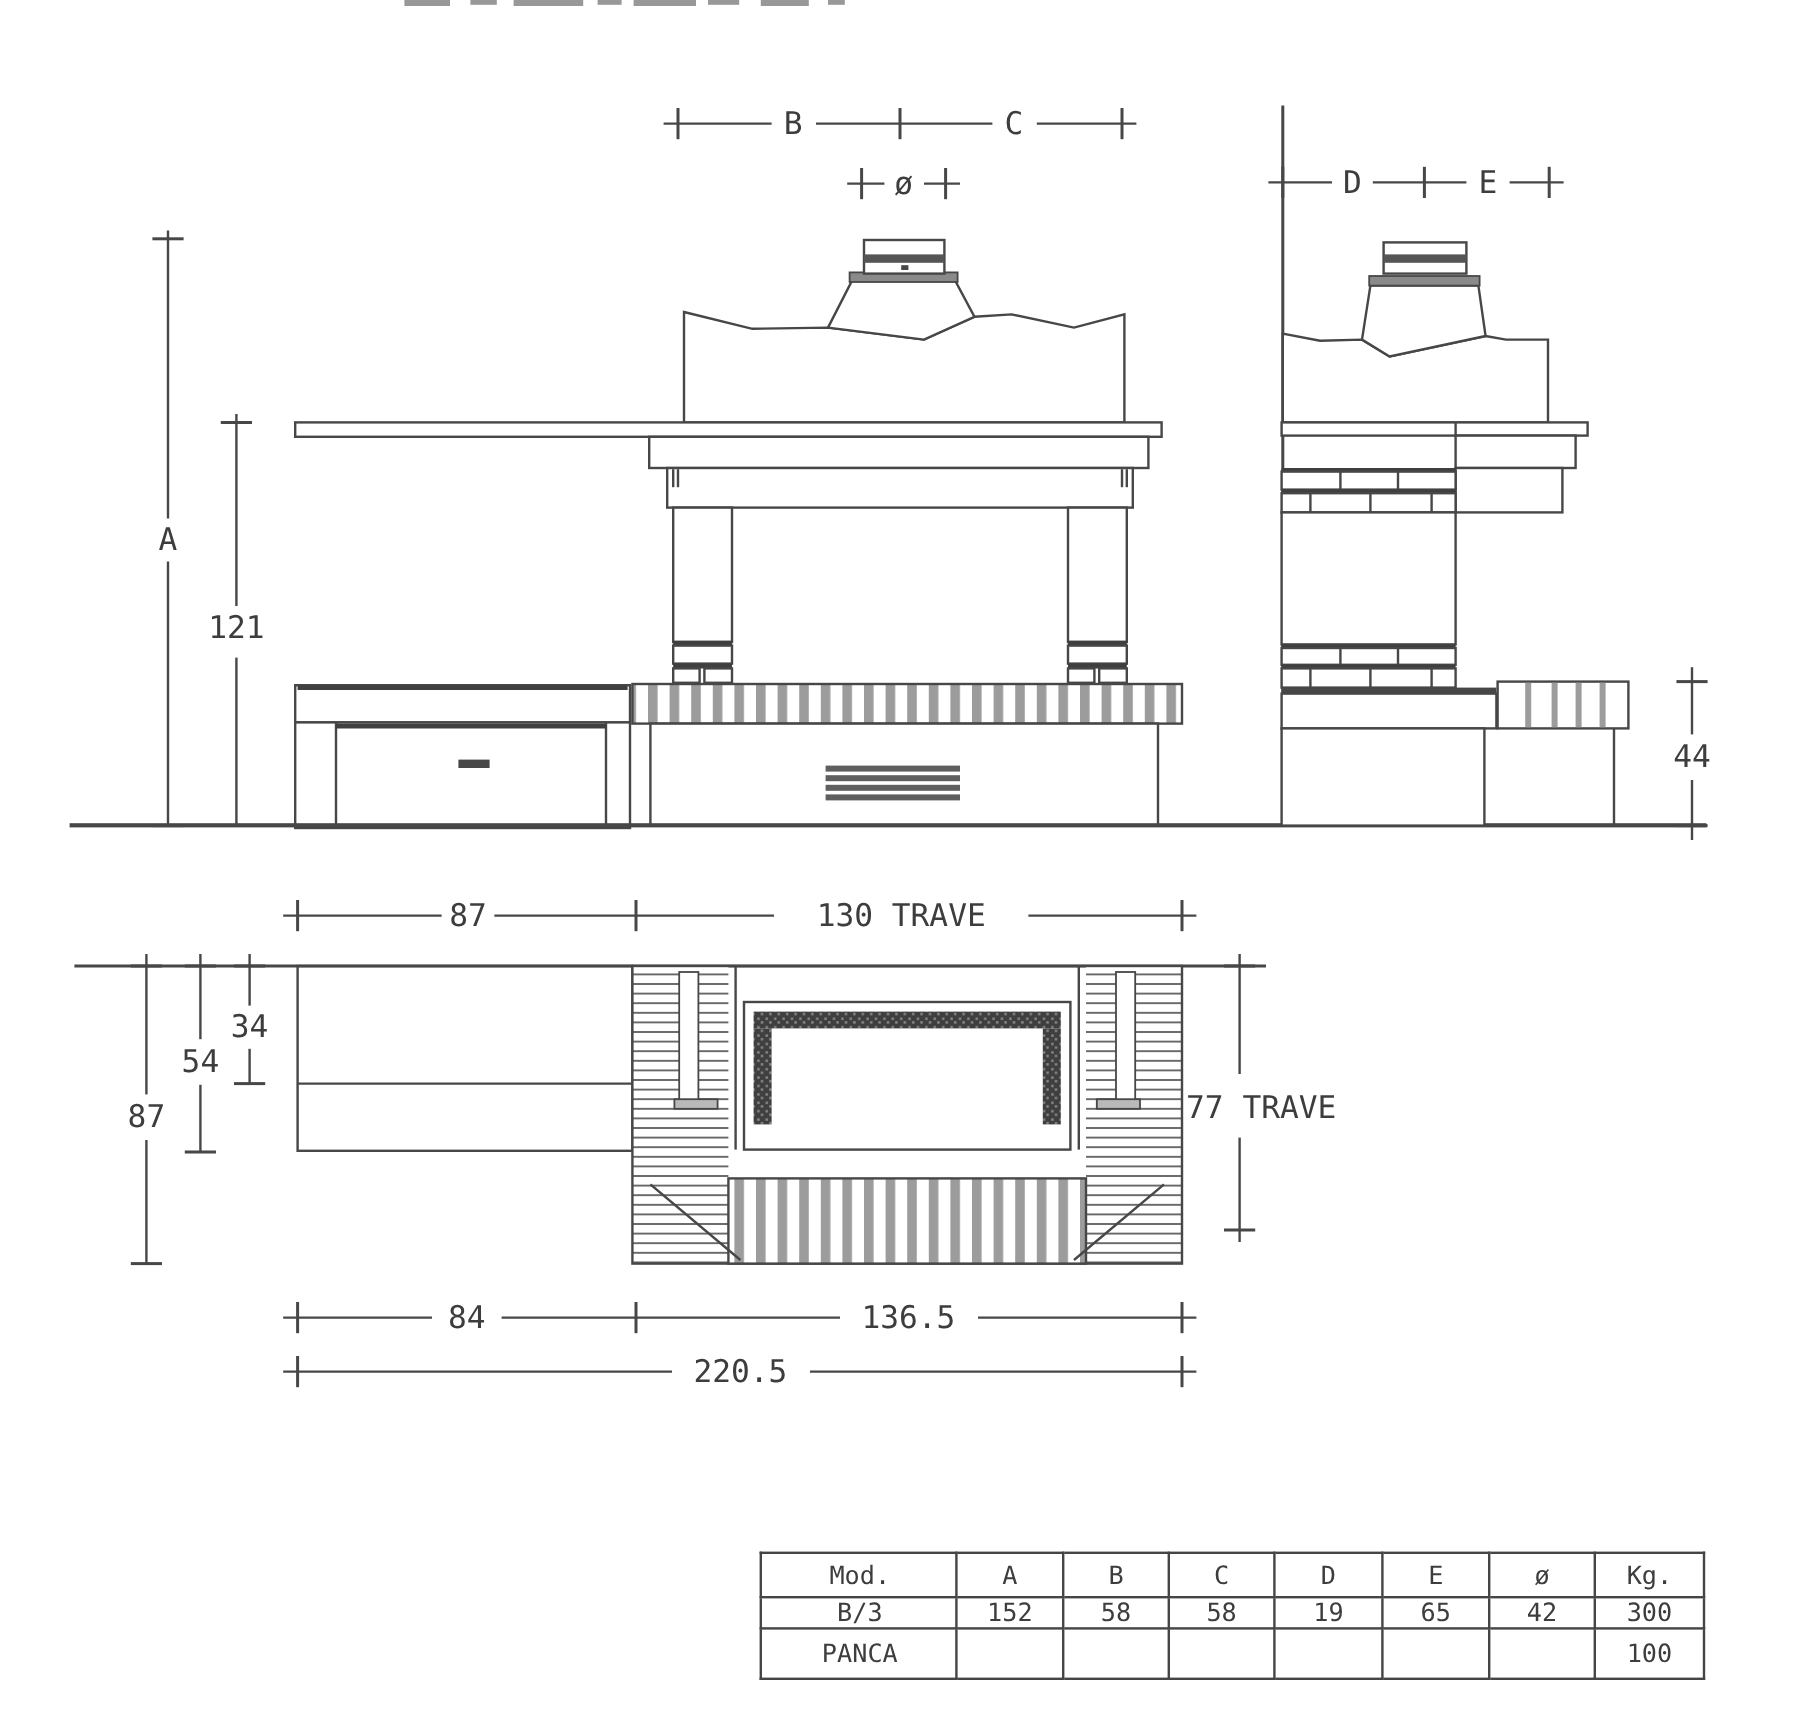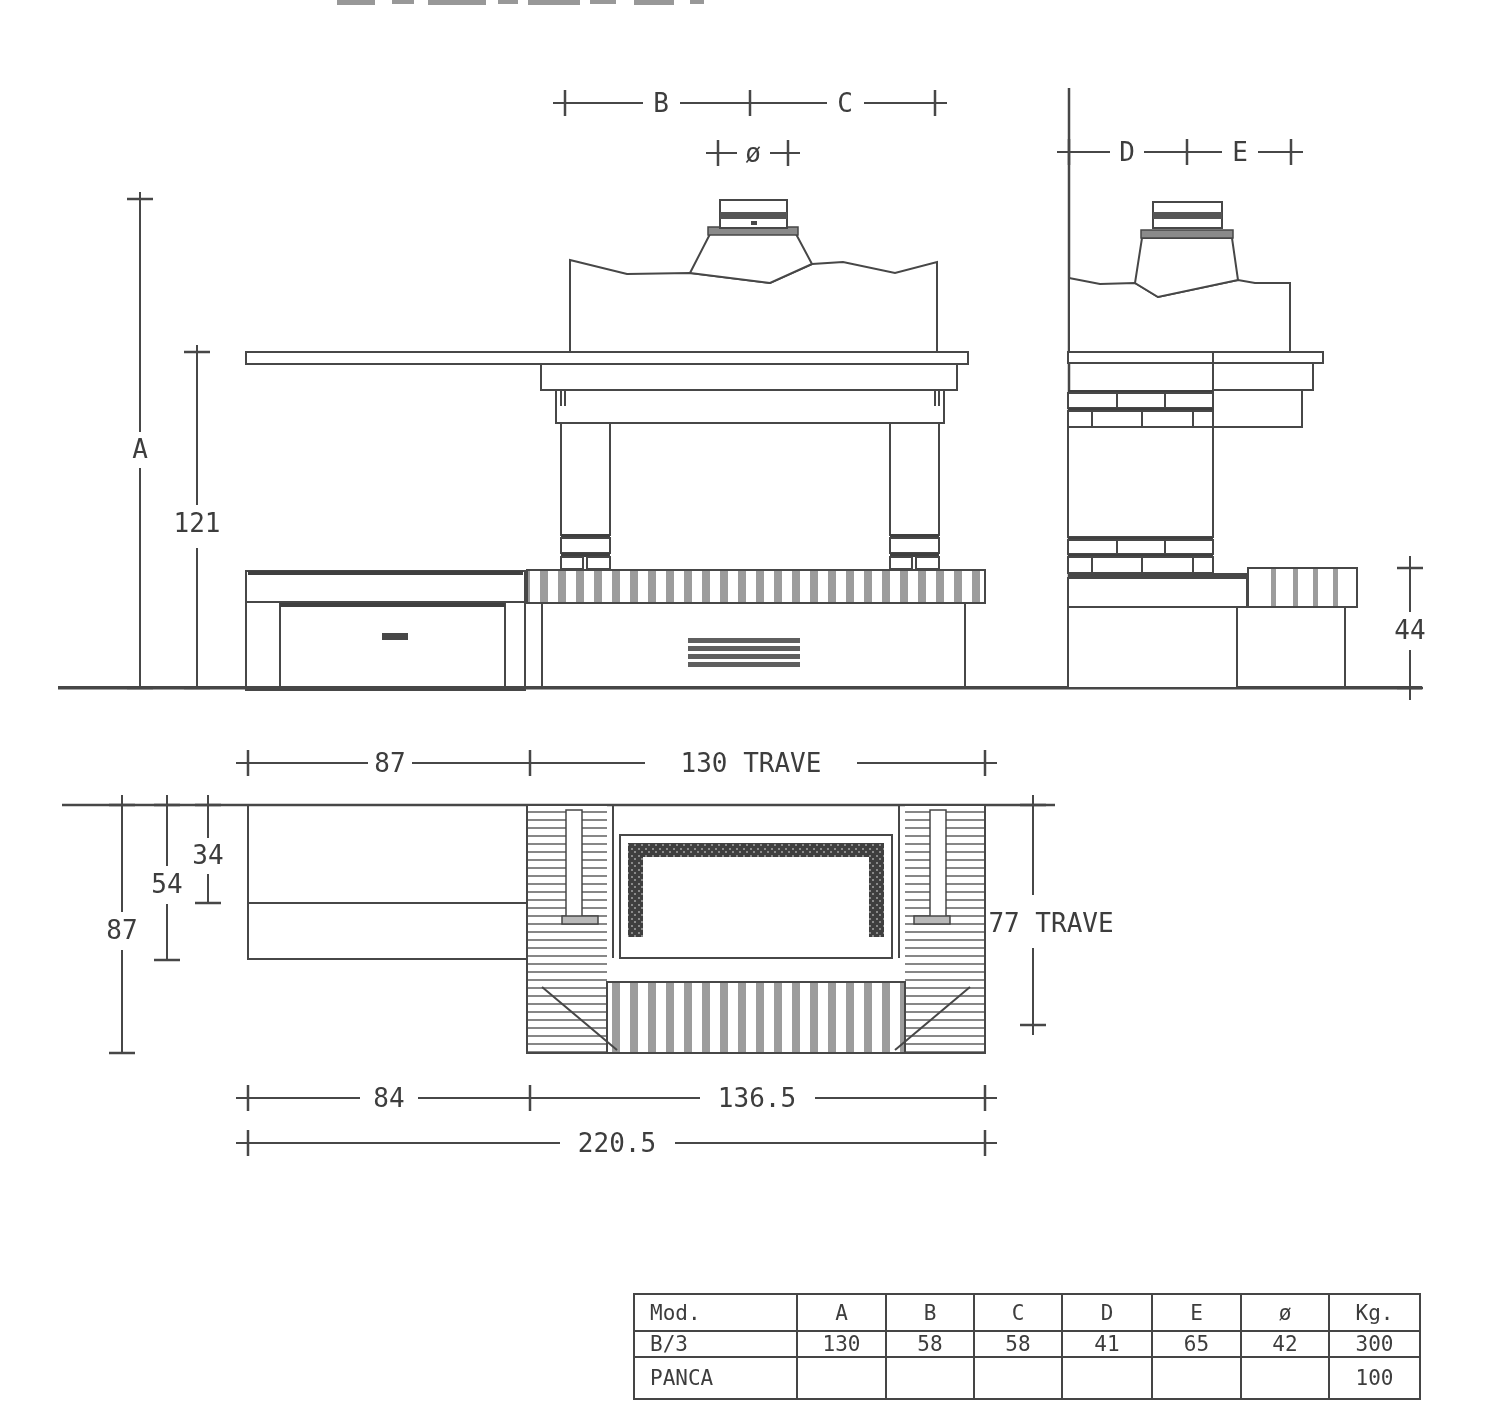--- a/index.html
+++ b/index.html
@@ -10,21 +10,21 @@
   .ln{stroke:#474747;stroke-width:2;fill:none;}
   .tick{stroke:#474747;stroke-width:2.5;}
   .dimln{stroke:#474747;stroke-width:2;}
   .thick{stroke:#3f3f3f;stroke-width:4;}
   .joint{stroke:#474747;stroke-width:2;}
   
   #spec-table{position:absolute;left:633px;top:1293px;border-collapse:collapse;table-layout:fixed;
               width:786px;color:#3d3d3d;font-size:21px;}
   #spec-table td,#spec-table th{border:2px solid #454545;font-weight:normal;
               text-align:center;vertical-align:middle;padding:0;overflow:hidden;white-space:nowrap;}
-  #spec-table td.lft,#spec-table th.lft{text-align:left;padding-left:15px;}
+  #spec-table td.lft,#spec-table th.lft{text-align:center;padding-left:2px;}
   #spec-table tr{height:37px;}
   #spec-table tr.r1{height:24px;}
   #spec-table tr.r3{height:42px;}
 </style>
 </head>
 <body>
 
 <div id="page">
 
 <svg width="1500" height="1427" viewBox="0 0 1500 1427">
@@ -323,24 +323,24 @@
     <th>A</th>
     <th>B</th>
     <th>C</th>
     <th>D</th>
     <th>E</th>
     <th>ø</th>
     <th>Kg.</th>
   </tr>
   <tr class="r1">
     <td class="lft">B/3</td>
-    <td>130</td>
+    <td>152</td>
     <td>58</td>
     <td>58</td>
-    <td>41</td>
+    <td>19</td>
     <td>65</td>
     <td>42</td>
     <td>300</td>
   </tr>
   <tr class="r3">
     <td class="lft">PANCA</td>
     <td></td>
     <td></td>
     <td></td>
     <td></td>

